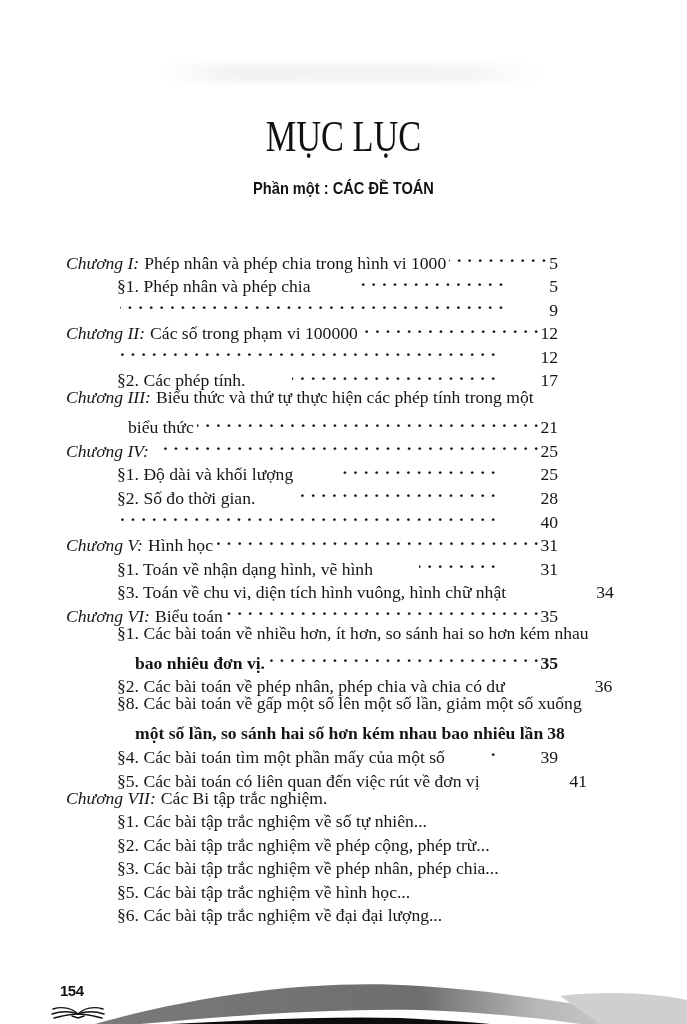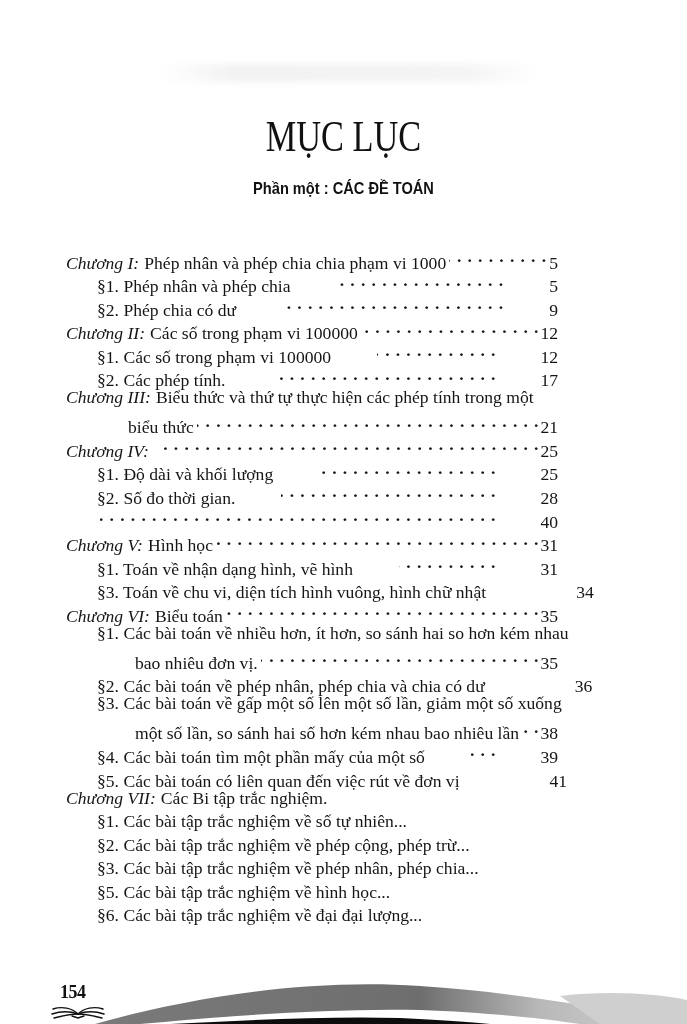--- a/index.html
+++ b/index.html
@@ -67,23 +67,23 @@
     white-space: nowrap;
   }
   .row .inner {
     position: absolute;
     top: 0;
     right: 25px;
     display: flex;
     align-items: baseline;
   }
   .row.chapter .inner { left: 66px; }
-  .row.section .inner { left: 97px; gap: 43px; }
+  .row.section .inner { left: 117px; gap: 43px; }
   .row.cont-chapter .inner { left: 128px; }
-  .row.cont-section .inner { left: 135px; }
+  .row.cont-section .inner { left: 135px; font-weight: bold; }
   .label-italic {
     font-style: italic;
     margin-right: 5px;
   }
   .text {
     flex: 0 0 auto;
   }
   .leader {
     flex: 1 1 auto;
     overflow: hidden;
@@ -102,23 +102,23 @@
   }
   .page {
     flex: 0 0 auto;
     text-align: right;
     min-width: 10px;
   }
   .page-number {
     position: absolute;
     left: 60px;
     top: 982px;
-    font-family: Liberation Serif, serif;
+    font-family: Liberation Sans, sans-serif;
     font-weight: bold;
-    font-size: 18px;
+    font-size: 15px;
     letter-spacing: -0.5px;
     color: #111;
   }
   .book-icon {
     position: absolute;
     left: 50px;
     top: 997px;
     width: 56px;
     height: 22px;
   }
@@ -135,50 +135,48 @@
 
 <div class="ghost" style="left:160px; top:64px; width:380px; height:18px; background:linear-gradient(90deg, transparent, #f2f2f2 20%, #f4f4f4 80%, transparent); filter: blur(3px);"></div>
 
 <div class="title">MỤC LỤC</div>
 <div class="subtitle">Phần một : CÁC ĐỀ TOÁN</div>
 
 <div class="toc" id="toc">
     <div class="row chapter">
       <div class="inner">
         <span class="label-italic">Chương I:</span>
-        <span class="text">Phép nhân và phép chia chia phạm vi 1000</span>
+        <span class="text">Phép nhân và phép chia trong hình vi 1000</span>
         <span class="leader"></span>
         <span class="page">5</span>
       </div>
     </div>
     <div class="row section">
       <div class="inner">
         <span class="text">§1. Phép nhân và phép chia</span>
         <span class="leader"></span>
         <span class="page">5</span>
       </div>
     </div>
     <div class="row section">
       <div class="inner">
-        <span class="text">§2. Phép chia có dư</span>
         <span class="leader"></span>
         <span class="page">9</span>
       </div>
     </div>
     <div class="row chapter">
       <div class="inner">
         <span class="label-italic">Chương II:</span>
         <span class="text">Các số trong phạm vi 100000</span>
         <span class="leader"></span>
         <span class="page">12</span>
       </div>
     </div>
     <div class="row section">
       <div class="inner">
-        <span class="text">§1. Các số trong phạm vi 100000</span>
         <span class="leader"></span>
         <span class="page">12</span>
       </div>
     </div>
     <div class="row section">
       <div class="inner">
         <span class="text">§2. Các phép tính.</span>
         <span class="leader"></span>
         <span class="page">17</span>
       </div>
@@ -267,21 +265,21 @@
     </div>
     <div class="row section">
       <div class="inner">
         <span class="text">§2. Các bài toán về phép nhân, phép chia và chia có dư</span>
         <span class="leader"></span>
         <span class="page">36</span>
       </div>
     </div>
     <div class="row section">
       <div class="inner">
-        <span class="text">§3. Các bài toán về gấp một số lên một số lần, giảm một số xuống</span>
+        <span class="text">§8. Các bài toán về gấp một số lên một số lần, giảm một số xuống</span>
       </div>
     </div>
     <div class="row cont-section">
       <div class="inner">
         <span class="text">một số lần, so sánh hai số hơn kém nhau bao nhiêu lần</span>
         <span class="leader"></span>
         <span class="page">38</span>
       </div>
     </div>
     <div class="row section">

